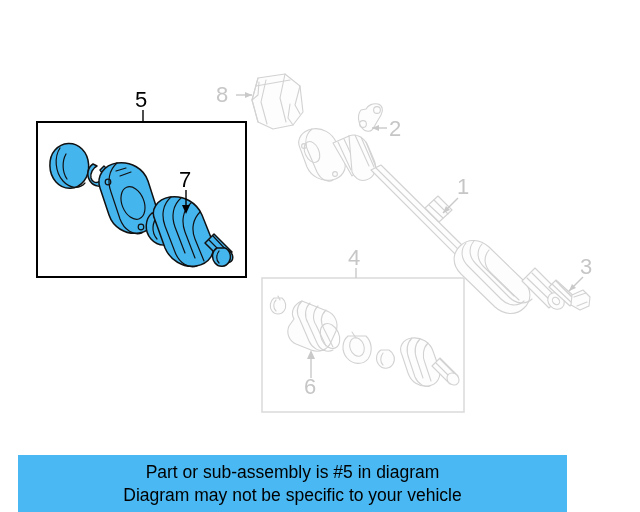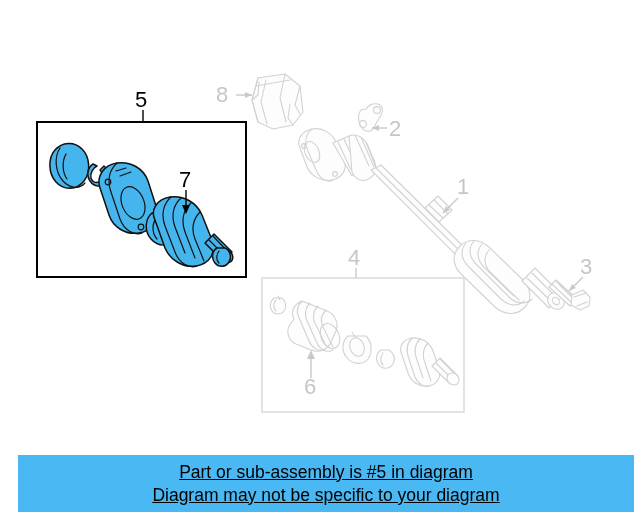--- a/index.html
+++ b/index.html
@@ -36,29 +36,28 @@
   .lead-dark   { fill: none; stroke: #000000; stroke-width: 1.4; }
   .lead-gray   { fill: none; stroke: #c9c9c9; stroke-width: 1.4; }
   .num-dark    { fill: #000000; font-family: "Liberation Sans", sans-serif; font-size: 22px; }
   .num-gray    { fill: #c6c6c6; font-family: "Liberation Sans", sans-serif; font-size: 22px; }
 
   
   #banner {
     position: absolute;
     left: 18px;
     top: 455px;
-    width: 616px;
+    width: 549px;
     height: 57px;
     background: #4ab8f2;
     display: flex;
     flex-direction: column;
     align-items: center;
     justify-content: center;
     box-sizing: border-box;
-    text-decoration: underline;
   }
   #banner .line {
     color: #000000;
     font-family: "Liberation Sans", sans-serif;
     font-size: 17.5px;
     line-height: 23px;
     white-space: nowrap;
   }
 </style>
 </head>
@@ -233,16 +232,16 @@
     <g>
       <path class="lead-dark" d="M186 190 L186 210"></path>
       <path d="M186 214 L182 205 L190 205 Z" fill="#000000"></path>
     </g>
     <text class="num-dark" x="179" y="187">7</text>
 
   </svg>
 
   <div id="banner">
     <div class="line">Part or sub-assembly is #5 in diagram</div>
-    <div class="line">Diagram may not be specific to your diagram</div>
+    <div class="line">Diagram may not be specific to your vehicle</div>
   </div>
 
 </div>
 
 </body></html>

